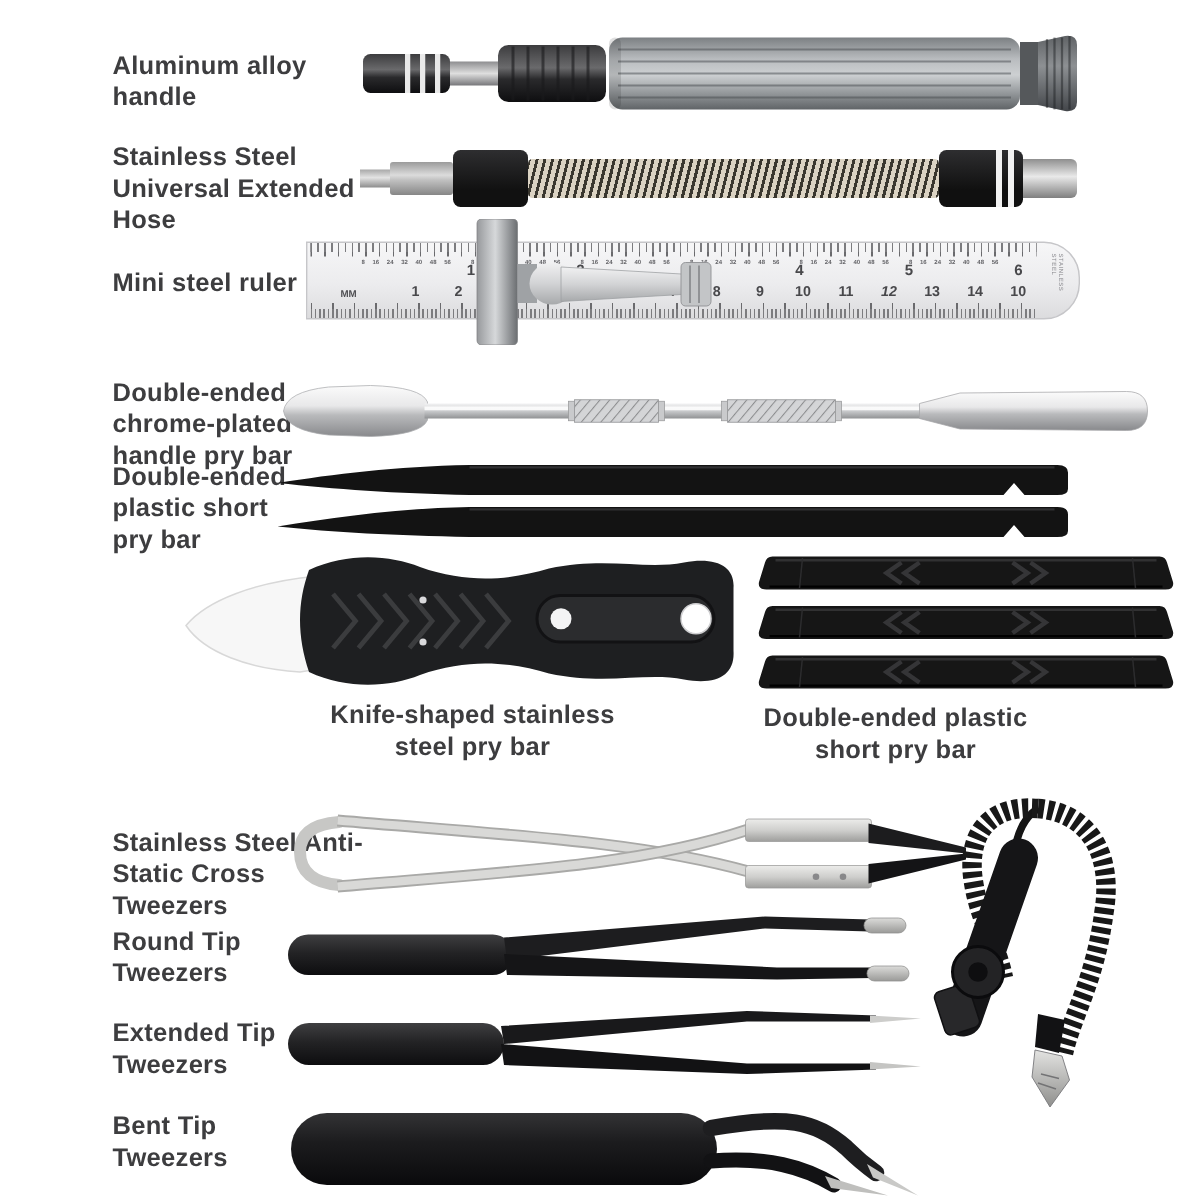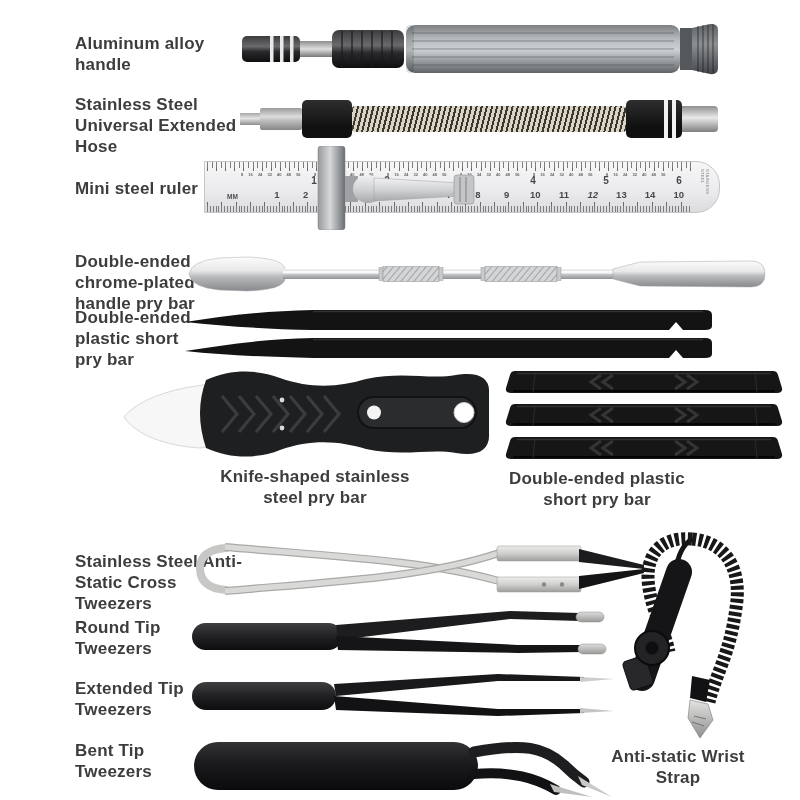--- a/index.html
+++ b/index.html
@@ -55,21 +55,20 @@
   <div class="label" style="left:75px;top:94px;width:190px">Stainless Steel Universal Extended Hose</div>
   <div class="label" style="left:75px;top:178px;width:170px">Mini steel ruler</div>
   <div class="label" style="left:75px;top:251px;width:160px">Double-ended chrome-plated handle pry bar</div>
   <div class="label" style="left:75px;top:307px;width:135px">Double-ended plastic short pry bar</div>
   <div class="label caption" style="left:492px;top:468px;width:210px">Double-ended plastic short pry bar</div>
   <div class="label caption" style="left:210px;top:466px;width:210px">Knife-shaped stainless steel pry bar</div>
   <div class="label" style="left:75px;top:551px;width:178px">Stainless Steel Anti-Static Cross Tweezers</div>
   <div class="label" style="left:75px;top:617px;width:120px">Round Tip Tweezers</div>
   <div class="label" style="left:75px;top:678px;width:130px">Extended Tip Tweezers</div>
   <div class="label" style="left:75px;top:740px;width:120px">Bent Tip Tweezers</div>
-  <div class="label caption" style="left:608px;top:746px;width:140px">Anti-static Wrist Strap</div>
 
   <svg class="abs" style="left:240px;top:16px" width="480" height="64" viewBox="0 0 480 64">
     <defs>
       <linearGradient id="gSdBody" x1="0" y1="0" x2="0" y2="1">
         <stop offset="0" stop-color="#7c8083"></stop>
           <stop offset=".3" stop-color="#b9bcbf"></stop>
         <stop offset=".52" stop-color="#cdd0d2"></stop>
           <stop offset=".75" stop-color="#999da0"></stop>
         <stop offset="1" stop-color="#606467"></stop>
       </linearGradient>

